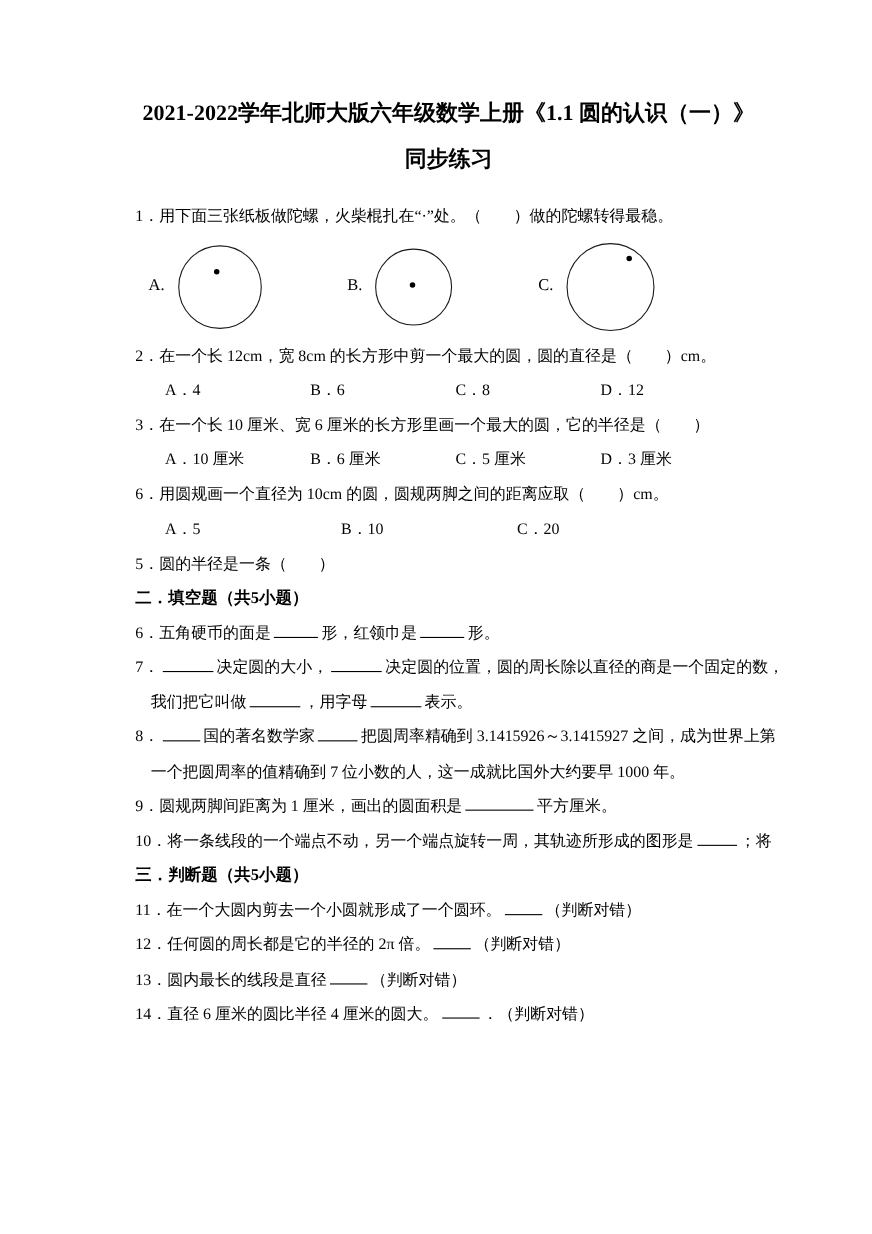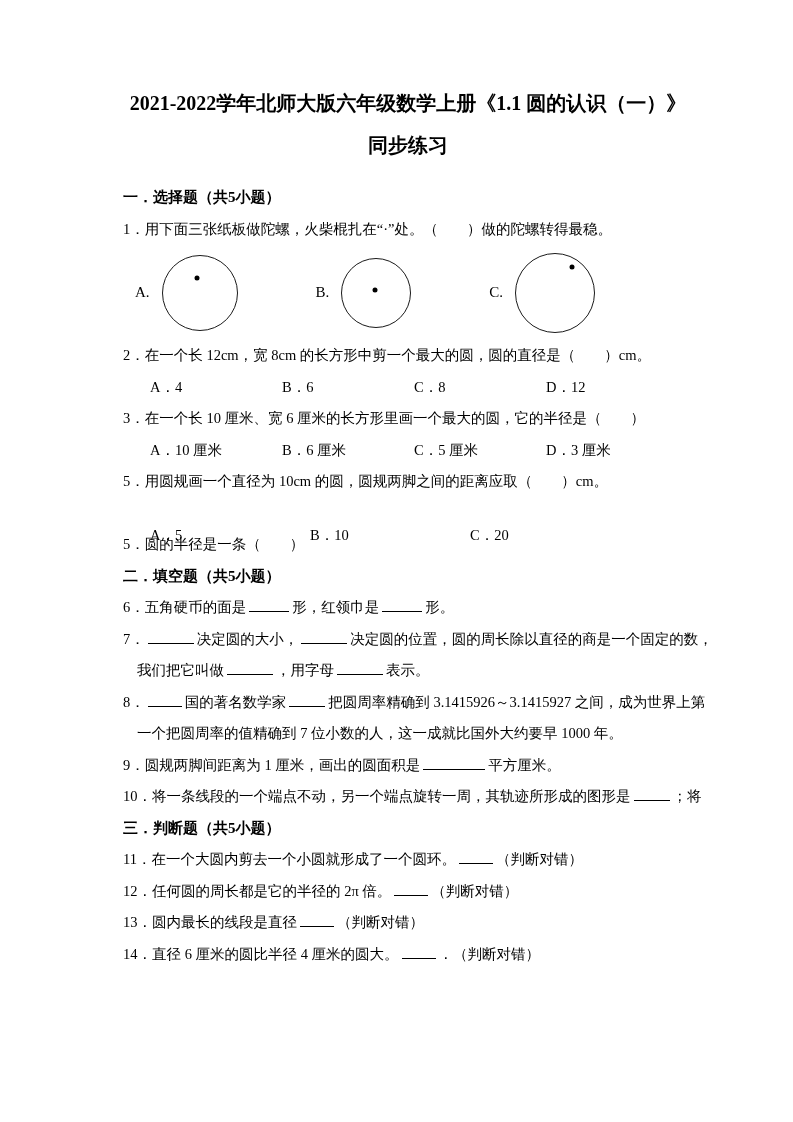--- a/index.html
+++ b/index.html
@@ -87,21 +87,20 @@
 </style>
 </head>
 <body>
 
 <div class="page">
   <div class="title-block">
     <div class="title-line">2021-2022学年北师大版六年级数学上册《1.1 圆的认识（一）》</div>
     <div class="title-line">同步练习</div>
   </div>
   <div class="worksheet-body">
-      <div class="row heading">一．选择题（共5小题）</div>
       <div class="row line"><span class="txt">1．用下面三张纸板做陀螺，火柴棍扎在“·”处。（　　）做的陀螺转得最稳。</span></div>
       <div class="row figure">
         <span class="fig-item">
           <span class="fig-label">A.</span>
           <span class="circle" style="width: 76px; height: 76px;">
             <span class="dot" style="left: 47%; top: 31%;"></span>
           </span>
         </span>
         <span class="fig-item">
           <span class="fig-label">B.</span>
@@ -113,22 +112,22 @@
           <span class="fig-label">C.</span>
           <span class="circle" style="width: 80px; height: 80px;">
             <span class="dot" style="left: 71%; top: 17%;"></span>
           </span>
         </span>
       </div>
       <div class="row line"><span class="txt">2．在一个长 12cm，宽 8cm 的长方形中剪一个最大的圆，圆的直径是（　　）cm。</span></div>
       <div class="row options"><span class="opt" style="width: 132px;">A．4</span><span class="opt" style="width: 132px;">B．6</span><span class="opt" style="width: 132px;">C．8</span><span class="opt" style="width: 132px;">D．12</span></div>
       <div class="row line"><span class="txt">3．在一个长 10 厘米、宽 6 厘米的长方形里画一个最大的圆，它的半径是（　　）</span></div>
       <div class="row options"><span class="opt" style="width: 132px;">A．10 厘米</span><span class="opt" style="width: 132px;">B．6 厘米</span><span class="opt" style="width: 132px;">C．5 厘米</span><span class="opt" style="width: 132px;">D．3 厘米</span></div>
-      <div class="row line"><span class="txt">5．用圆规画一个直径为 10cm 的圆，圆规两脚之间的距离应取（　　）cm。</span></div>
-      <div class="row options"><span class="opt" style="width: 160px;">A．5</span><span class="opt" style="width: 160px;">B．10</span><span class="opt" style="width: 160px; margin-top: 22px;">C．20</span></div>
+      <div class="row line"><span class="txt">6．用圆规画一个直径为 10cm 的圆，圆规两脚之间的距离应取（　　）cm。</span></div>
+      <div class="row options"><span class="opt" style="width: 160px;">A．5</span><span class="opt" style="width: 160px;">B．10</span><span class="opt" style="width: 160px;">C．20</span></div>
       <div class="row line"><span class="txt">5．圆的半径是一条（　　）</span></div>
       <div class="row heading">二．填空题（共5小题）</div>
       <div class="row line"><span class="txt">6．五角硬币的面是</span><span class="blank" style="width: 40px;"></span><span class="txt">形，红领巾是</span><span class="blank" style="width: 40px;"></span><span class="txt">形。</span></div>
       <div class="row line"><span class="txt">7．</span><span class="blank" style="width: 46px;"></span><span class="txt">决定圆的大小，</span><span class="blank" style="width: 46px;"></span><span class="txt">决定圆的位置，圆的周长除以直径的商是一个固定的数，</span></div>
       <div class="row line indent"><span class="txt">我们把它叫做</span><span class="blank" style="width: 46px;"></span><span class="txt">，用字母</span><span class="blank" style="width: 46px;"></span><span class="txt">表示。</span></div>
       <div class="row line"><span class="txt">8．</span><span class="blank" style="width: 34px;"></span><span class="txt">国的著名数学家</span><span class="blank" style="width: 36px;"></span><span class="txt">把圆周率精确到 3.1415926～3.1415927 之间，成为世界上第</span></div>
       <div class="row line indent"><span class="txt">一个把圆周率的值精确到 7 位小数的人，这一成就比国外大约要早 1000 年。</span></div>
       <div class="row line"><span class="txt">9．圆规两脚间距离为 1 厘米，画出的圆面积是</span><span class="blank" style="width: 62px;"></span><span class="txt">平方厘米。</span></div>
       <div class="row line"><span class="txt">10．将一条线段的一个端点不动，另一个端点旋转一周，其轨迹所形成的图形是</span><span class="blank" style="width: 36px;"></span><span class="txt">；将</span></div>
       <div class="row heading">三．判断题（共5小题）</div>

